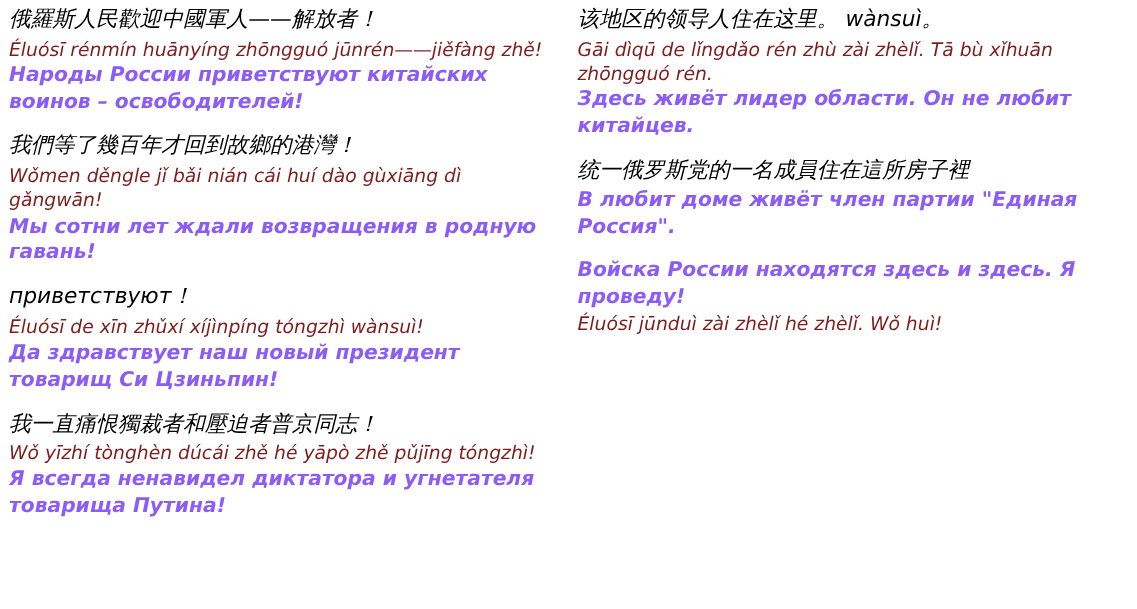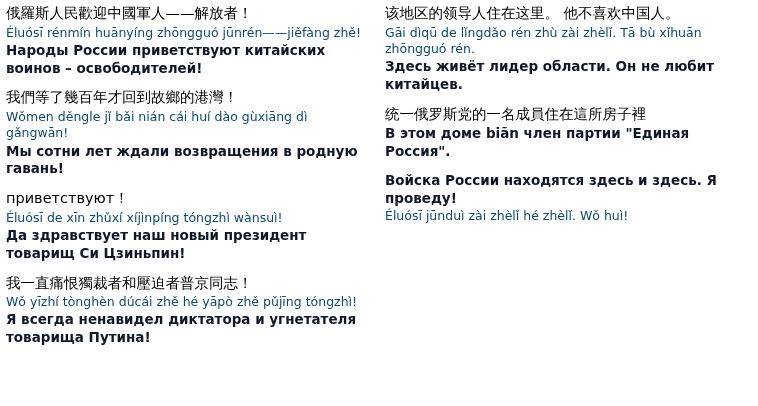--- a/index.html
+++ b/index.html
@@ -14,20 +14,21 @@
     overflow: hidden;
   }
   .page {
     width: 758px;
     height: 406px;
     box-sizing: border-box;
     padding: 4px 6px 0 6px;
     display: flex;
     flex-direction: row;
     gap: 0px;
+    font-style: italic;
   }
   .column {
     width: 50%;
     box-sizing: border-box;
     padding-right: 8px;
   }
   .column.right {
     padding-left: 6px;
     padding-right: 2px;
   }
@@ -39,27 +40,27 @@
     padding: 0;
   }
   .han {
     font-size: 14.5px;
     color: #000000;
     line-height: 1.35;
     margin-bottom: 1px;
   }
   .pinyin {
     font-size: 12.5px;
-    color: #0c4a6e;
+    color: #7f1d1d;
     line-height: 1.3;
     margin-bottom: 1px;
   }
   .rus {
     font-size: 13.5px;
-    color: #0f172a;
+    color: #8b5cf6;
     font-weight: bold;
     line-height: 1.32;
   }
 </style>
 </head>
 <body>
 
 <div class="page">
 
   <div class="column left">
@@ -86,28 +87,28 @@
       <div class="line han">我一直痛恨獨裁者和壓迫者普京同志！</div>
       <div class="line pinyin">Wǒ yīzhí tònghèn dúcái zhě hé yāpò zhě pǔjīng tóngzhì!</div>
       <div class="line rus">Я всегда ненавидел диктатора и угнетателя товарища Путина!</div>
     </div>
 
   </div>
 
   <div class="column right">
 
     <div class="entry">
-      <div class="line han">该地区的领导人住在这里。 他不喜欢中国人。</div>
+      <div class="line han">该地区的领导人住在这里。 wànsuì。</div>
       <div class="line pinyin">Gāi dìqū de lǐngdǎo rén zhù zài zhèlǐ. Tā bù xǐhuān zhōngguó rén.</div>
       <div class="line rus">Здесь живёт лидер области. Он не любит китайцев.</div>
     </div>
 
     <div class="entry">
       <div class="line han">统一俄罗斯党的一名成員住在這所房子裡</div>
-      <div class="line rus">В этом доме biān член партии "Единая Россия".</div>
+      <div class="line rus">В любит доме живёт член партии "Единая Россия".</div>
     </div>
 
     <div class="entry">
       <div class="line rus">Войска России находятся здесь и здесь. Я проведу!</div>
       <div class="line pinyin">Éluósī jūnduì zài zhèlǐ hé zhèlǐ. Wǒ huì!</div>
     </div>
 
 
   </div>
 

